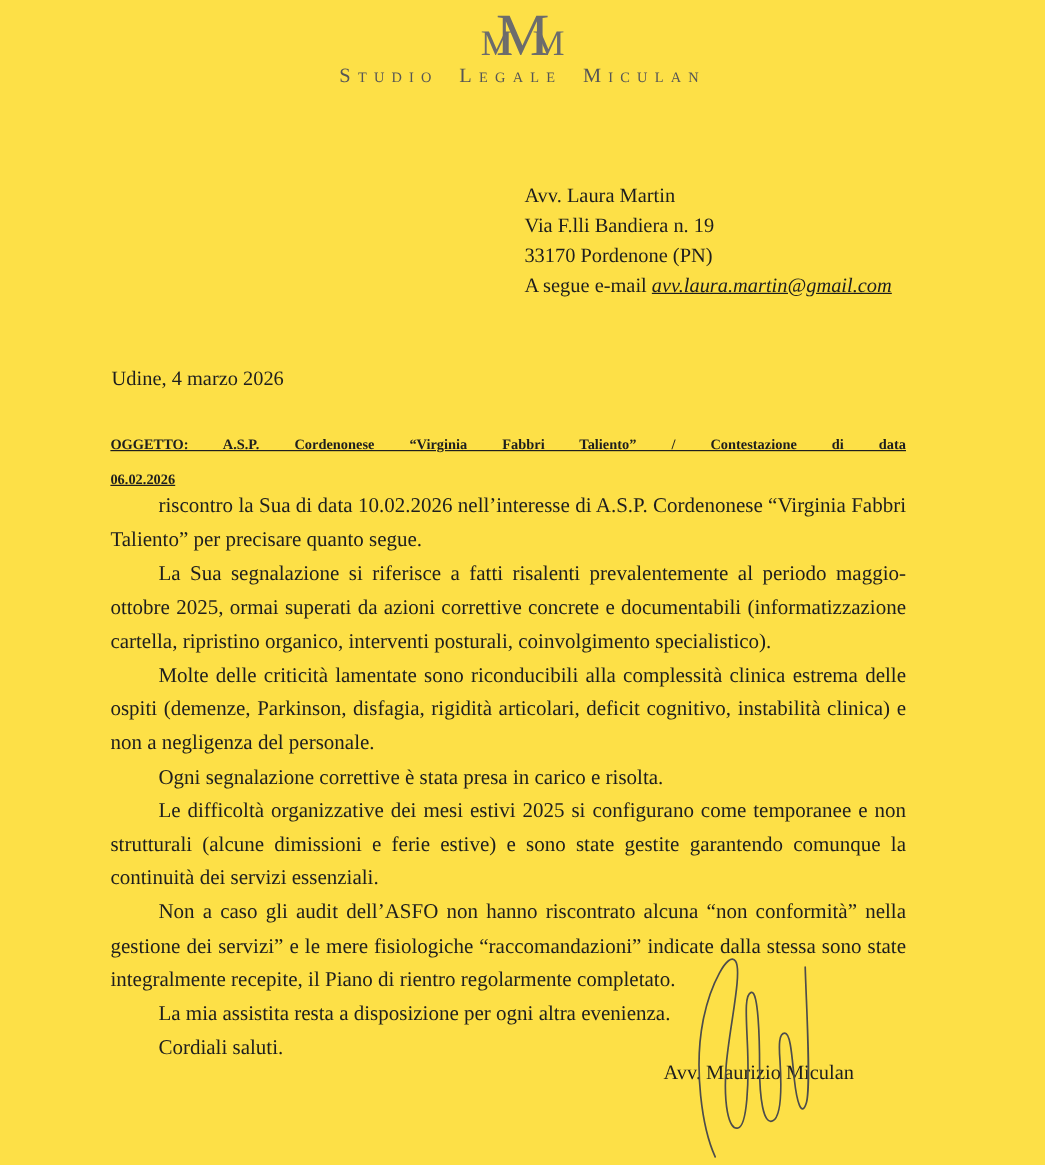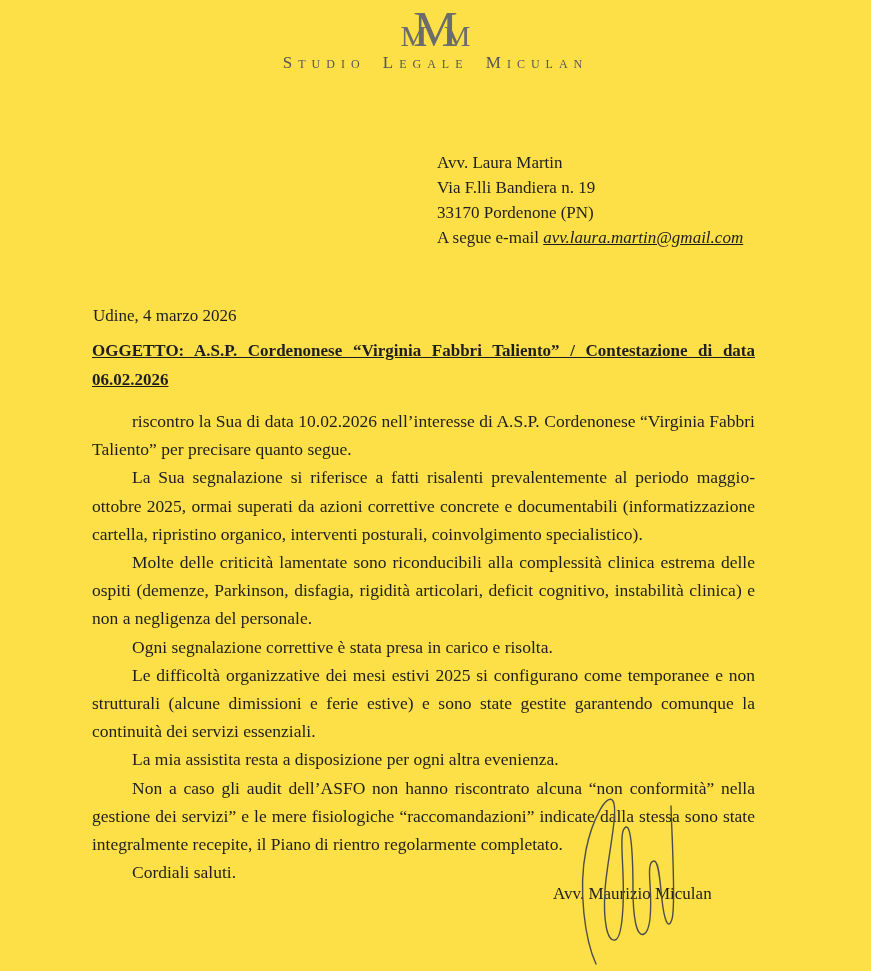--- a/index.html
+++ b/index.html
@@ -41,22 +41,22 @@
   .email-link { font-style: italic; text-decoration: underline; color: inherit; }
 
   
   .dateline {
     position: absolute; left: 93px; top: 306px;
     font-size: 17px;
   }
 
   
   .subject {
-    position: absolute; left: 92px; top: 336px; width: 663px;
-    font-weight: bold; font-size: 17px; line-height: 29px;
+    position: absolute; left: 92px; top: 356px; width: 663px;
+    font-weight: bold; font-size: 12px; line-height: 29px;
   }
   .subject .subject-line-1 {
     display: block;
     text-align: justify;
     text-align-last: justify;
     text-decoration: underline;
   }
   .subject .subject-line-2 {
     display: block;
     text-decoration: underline;
@@ -104,22 +104,22 @@
     <span class="subject-line-1">OGGETTO: A.S.P. Cordenonese “Virginia Fabbri Taliento” / Contestazione di data</span>
     <span class="subject-line-2">06.02.2026</span>
   </div>
 
   <div class="letter-body">
     <p>riscontro la Sua di data 10.02.2026 nell’interesse di A.S.P. Cordenonese “Virginia Fabbri Taliento” per precisare quanto segue.</p>
     <p>La Sua segnalazione si riferisce a fatti risalenti prevalentemente al periodo maggio-ottobre 2025, ormai superati da azioni correttive concrete e documentabili (informatizzazione cartella, ripristino organico, interventi posturali, coinvolgimento specialistico).</p>
     <p>Molte delle criticità lamentate sono riconducibili alla complessità clinica estrema delle ospiti (demenze, Parkinson, disfagia, rigidità articolari, deficit cognitivo, instabilità clinica) e non a negligenza del personale.</p>
     <p>Ogni segnalazione correttive è stata presa in carico e risolta.</p>
     <p>Le difficoltà organizzative dei mesi estivi 2025 si configurano come temporanee e non strutturali (alcune dimissioni e ferie estive) e sono state gestite garantendo comunque la continuità dei servizi essenziali.</p>
+    <p>Non a caso gli audit dell’ASFO non hanno riscontrato alcuna “non conformità” nella gestione dei servizi” e le mere fisiologiche “raccomandazioni” indicate dalla stessa sono state integralmente recepite, il Piano di rientro regolarmente completato.</p>
     <p>La mia assistita resta a disposizione per ogni altra evenienza.</p>
-    <p>Non a caso gli audit dell’ASFO non hanno riscontrato alcuna “non conformità” nella gestione dei servizi” e le mere fisiologiche “raccomandazioni” indicate dalla stessa sono state integralmente recepite, il Piano di rientro regolarmente completato.</p>
     <p>Cordiali saluti.</p>
   </div>
 
   <div class="signature-name">Avv. Maurizio Miculan</div>
   <svg class="signature-scribble" width="100" height="182" viewBox="0 0 100 182" fill="none" xmlns="http://www.w3.org/2000/svg">
     <path d="M 20 176
              C 9 152, 2 102, 10 62
              C 16 32, 31 4, 37 13
              C 43 22, 31 72, 29 102
              C 27 132, 31 154, 39 152

